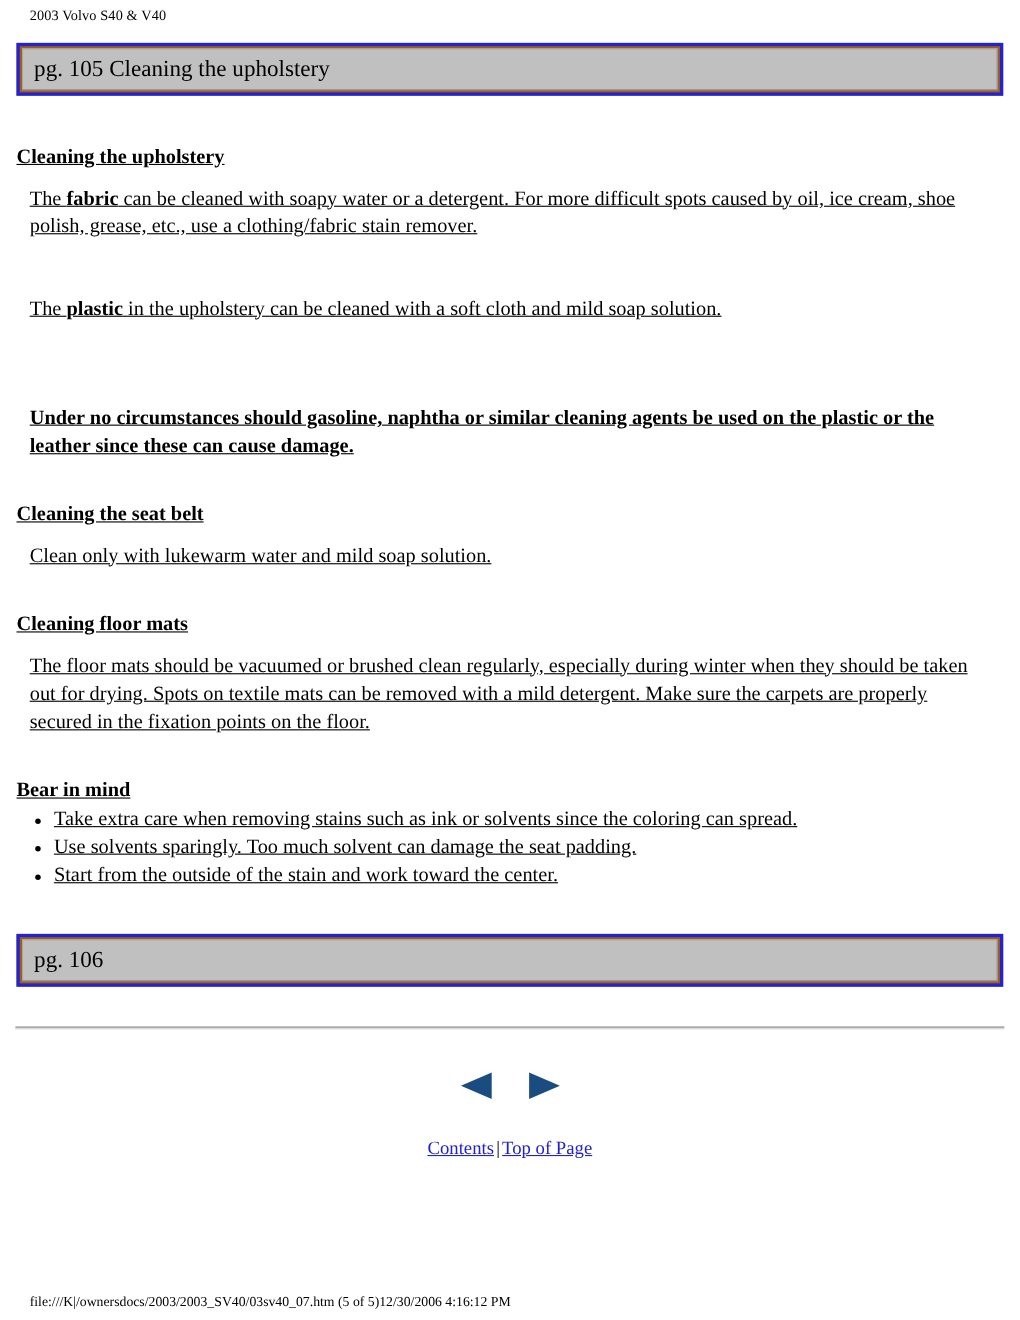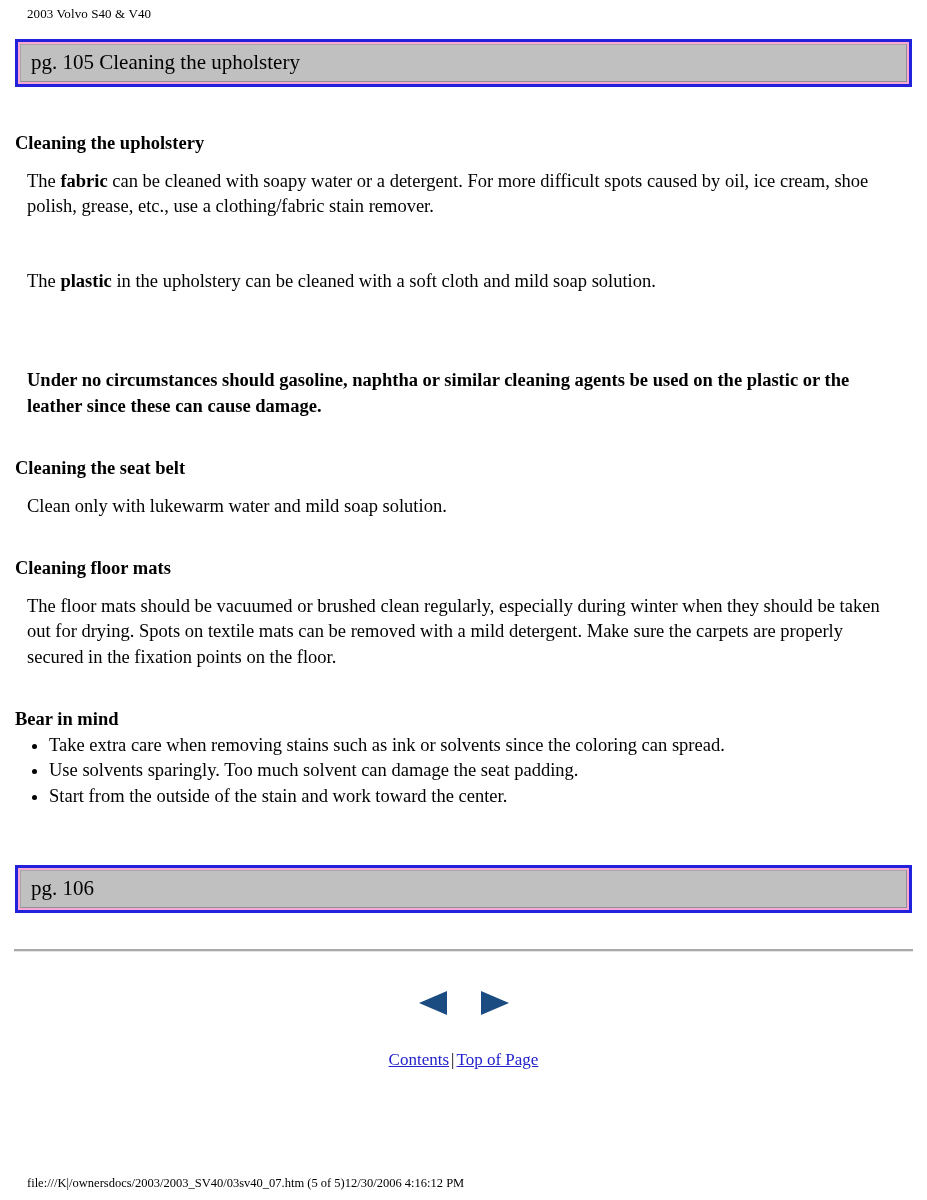--- a/index.html
+++ b/index.html
@@ -24,44 +24,45 @@
     font-size: 13px;
     line-height: 1.1;
     padding: 7px 0 0 27px;
     letter-spacing: 0.1px;
   }
 
   
   .banner {
     margin: 18px 15px 0 15px;
     border: 3px solid #2222dd;
-    background: #f9a8d4;
+    background: #a16207;
     padding: 2px;
     box-sizing: border-box;
   }
   .banner-inner {
     background: #c0c0c0;
     border-top: 1px solid #a8a8a8;
     border-left: 1px solid #a8a8a8;
     border-right: 1px solid #8f8f96;
     border-bottom: 1px solid #8f8f96;
     padding: 5px 0 6px 10px;
     font-size: 21px;
     line-height: 1.18;
     color: #000000;
   }
   .banner.bottom {
     margin-top: 0;
   }
 
   
   .content {
-    padding: 0 15px 16px 15px;
-    font-size: 18.5px;
-    line-height: 25.5px;
+    padding: 0 15px 0 15px;
+    font-size: 18.5px;
+    line-height: 25.5px;
+    text-decoration: underline;
   }
   .content h2 {
     font-size: 18.5px;
     line-height: 25.5px;
     font-weight: bold;
     margin: 0;
     padding: 0;
   }
   .content p {
     margin: 12px;

